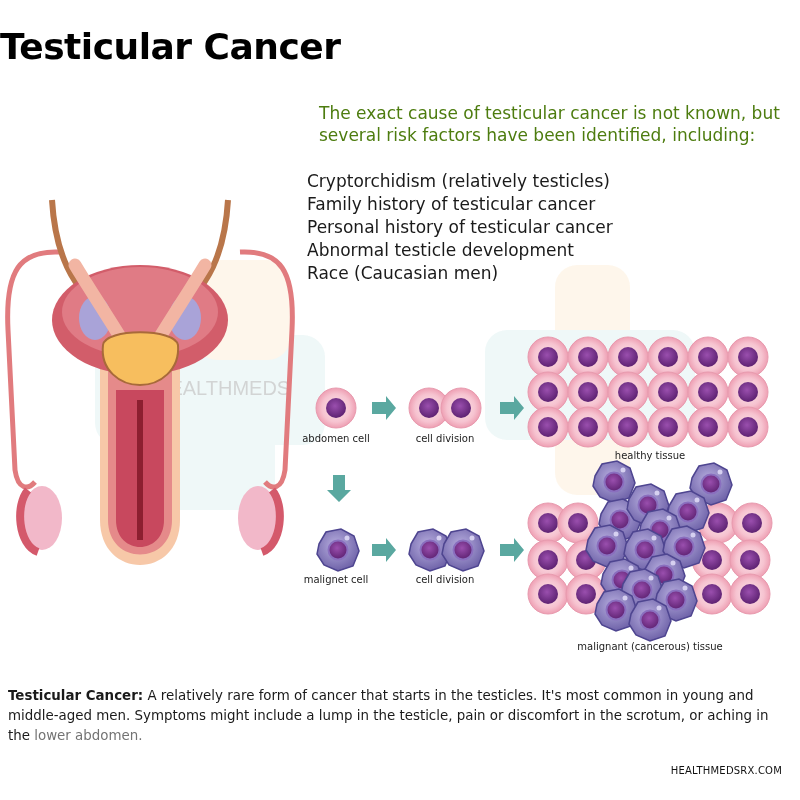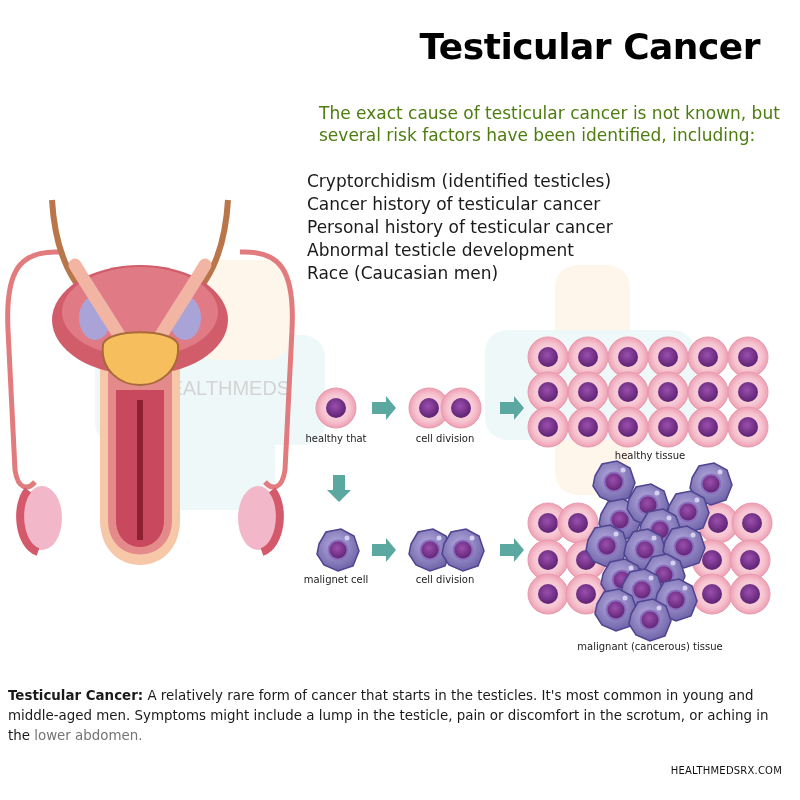--- a/index.html
+++ b/index.html
@@ -1,19 +1,19 @@
 <!DOCTYPE html>
 <html><head>
 <meta charset="utf-8">
 <style>
   html, body { margin:0; padding:0; background:#ffffff; }
   body { width:800px; height:800px; position:relative; overflow:hidden;
          font-family:"DejaVu Sans", sans-serif; color:#111; }
   .abs { position:absolute; }
-  #title { left:0; width:760px; top:26px; text-align:right; font-weight:bold;
+  #title { left:0; width:760px; top:26px; text-align:left; font-weight:bold;
            font-size:36px; letter-spacing:-0.5px; color:#000; }
   #intro { left:307px; top:102px; width:470px; font-size:17px; line-height:22px; color:#4d7c0f;margin-left:12px; }
   #intro p { margin:0; }
   #risk-list { left:307px; top:170px; width:470px; font-size:17px; line-height:23px;
                color:#1a1a1a; list-style:none; margin:0; padding:0; }
   .lbl { font-size:10px; color:#222; text-align:center; }
   #footer-text { left:8px; top:686px; width:784px; font-size:13.4px; line-height:20px; color:#1a1a1a; }
   #footer-text b { font-weight:bold; }
   #footer-text .faded { color:#737373; }
   #brand { right:18px; top:765px; font-size:10px; color:#111; letter-spacing:0.2px; }
@@ -169,28 +169,28 @@
 </svg>
 
 <div id="title" class="abs">Testicular Cancer</div>
 
 <div id="intro" class="abs">
   <p>The exact cause of testicular cancer is not known, but</p>
   <p>several risk factors have been identified, including:</p>
 </div>
 
 <ul id="risk-list" class="abs">
-  <li>Cryptorchidism (identified testicles)</li>
-  <li>Cancer history of testicular cancer</li>
+  <li>Cryptorchidism (relatively testicles)</li>
+  <li>Family history of testicular cancer</li>
   <li>Personal history of testicular cancer</li>
   <li>Abnormal testicle development</li>
   <li>Race (Caucasian men)</li>
 </ul>
 
-<div class="abs lbl" style="left:296px; top:433px; width:80px;">healthy that</div>
+<div class="abs lbl" style="left:296px; top:433px; width:80px;">abdomen cell</div>
 <div class="abs lbl" style="left:405px; top:433px; width:80px;">cell division</div>
 <div class="abs lbl" style="left:600px; top:450px; width:100px;">healthy tissue</div>
 <div class="abs lbl" style="left:296px; top:574px; width:80px;">malignet cell</div>
 <div class="abs lbl" style="left:405px; top:574px; width:80px;">cell division</div>
 <div class="abs lbl" style="left:570px; top:641px; width:160px;">malignant (cancerous) tissue</div>
 
 <div id="footer-text" class="abs">
   <b>Testicular Cancer:</b><span> A relatively rare form of cancer that starts in the testicles. It's most common in young and middle-aged men. Symptoms might include a lump in the testicle, pain or discomfort in the scrotum, or aching in the</span><span class="faded"> lower abdomen.</span>
 </div>
 

